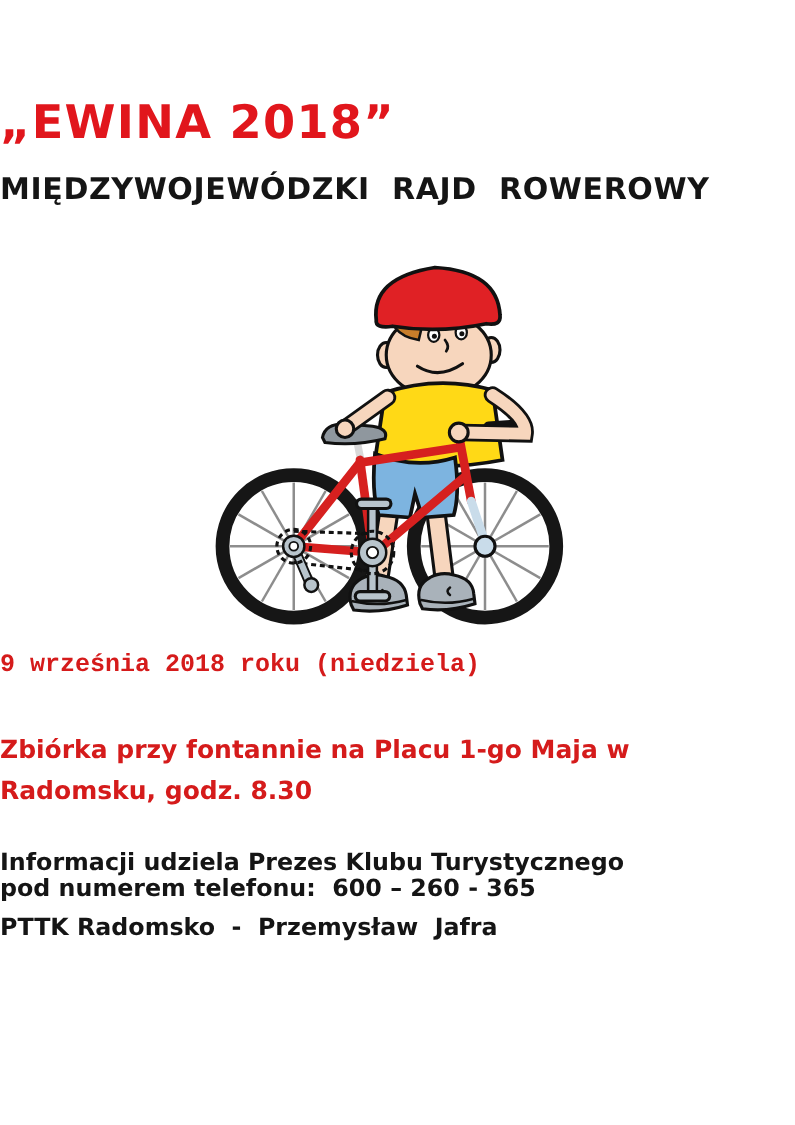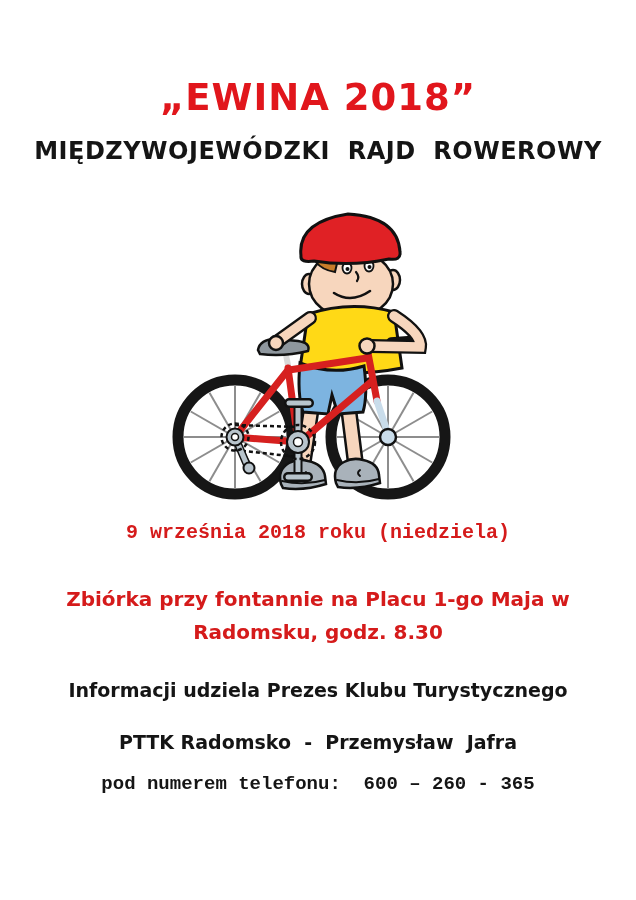--- a/index.html
+++ b/index.html
@@ -18,33 +18,33 @@
   *{margin:0;padding:0;box-sizing:border-box;}
   html,body{background:#ffffff;}
   body{
     width:636px;height:900px;
     position:relative;
     font-family:"DejaVu Sans","Liberation Sans",sans-serif;
     overflow:hidden;
   }
   .line{
     position:absolute;left:0;width:636px;
-    text-align:center;font-weight:bold;
+    font-weight:bold;
     white-space:pre-wrap;
   }
   .poster-title{top:76px;font-size:37px;color:var(--title-red,#e1161c);letter-spacing:1px;}
   .poster-subtitle{top:137px;font-size:24px;color:var(--text-black,#151515);letter-spacing:0.5px;}
   .red-text{color:var(--accent-red,#d51b1b);font-size:20px;}
   .date-line{top:521px;font-family:Liberation Mono, monospace;}
   .meeting-line1{top:587px;}
   .meeting-line2{top:620px;}
   .black-text{color:var(--text-black,#151515);font-size:19px;}
   .contact-line1{top:679px;}
   .contact-line2{top:711px;margin-top:20px;}
-  .contact-line3{top:773px;font-family:Liberation Mono, monospace;}
+  .contact-line3{top:700px;}
   .illustration-wrap{
     position:absolute;top:200px;left:148px;width:340px;height:320px;
   }
   .c-tire{fill:#fff;stroke:#161616;stroke-width:11;}
   .c-spoke{stroke:#8d8d8d;stroke-width:2;}
   .c-skin{fill:var(--skin,#f7d6bd);stroke:#111;stroke-width:2.5;}
   .c-skinline{stroke:var(--skin,#f7d6bd);}
   .c-helmet{fill:var(--helmet-red,#e02125);stroke:#111;stroke-width:3;}
   .c-shirt{fill:var(--shirt-yellow,#ffd916);stroke:#111;stroke-width:3;}
   .c-shorts{fill:var(--shorts-blue,#7db4e0);stroke:#111;stroke-width:3;}

